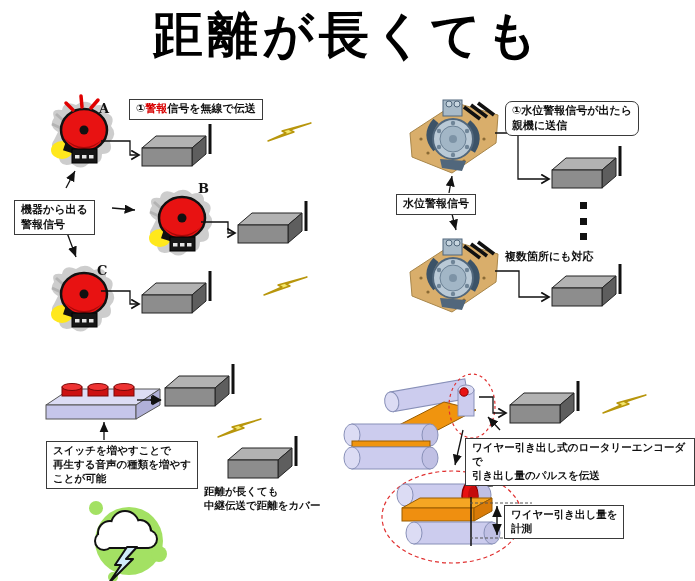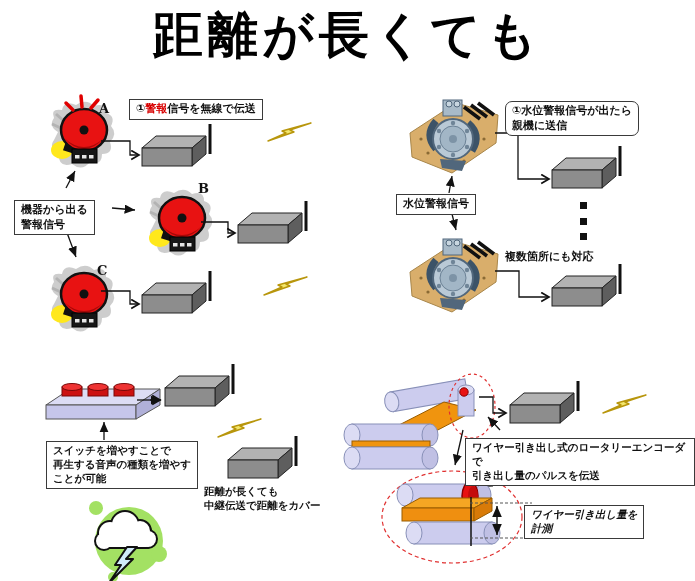--- a/index.html
+++ b/index.html
@@ -248,15 +248,15 @@
   <div class="note" style="left:505px;top:250px;">複数箇所にも対応</div>
 
   <div class="note box small" style="left:46px;top:441px;">スイッチを増やすことで
 再生する音声の種類を増やす
 ことが可能</div>
   <div class="note small" style="left:204px;top:485px;">距離が長くても
 中継伝送で距離をカバー</div>
 
   <div class="note box small" style="left:465px;top:438px;">ワイヤー引き出し式のロータリーエンコーダで
 引き出し量のパルスを伝送</div>
-  <div class="note box small" style="left:524px;top:505px;font-style:italic;">ワイヤー引き出し量を
+  <div class="note box small" style="left:504px;top:505px;">ワイヤー引き出し量を
 計測</div>
 </div>
 
 </body></html>

